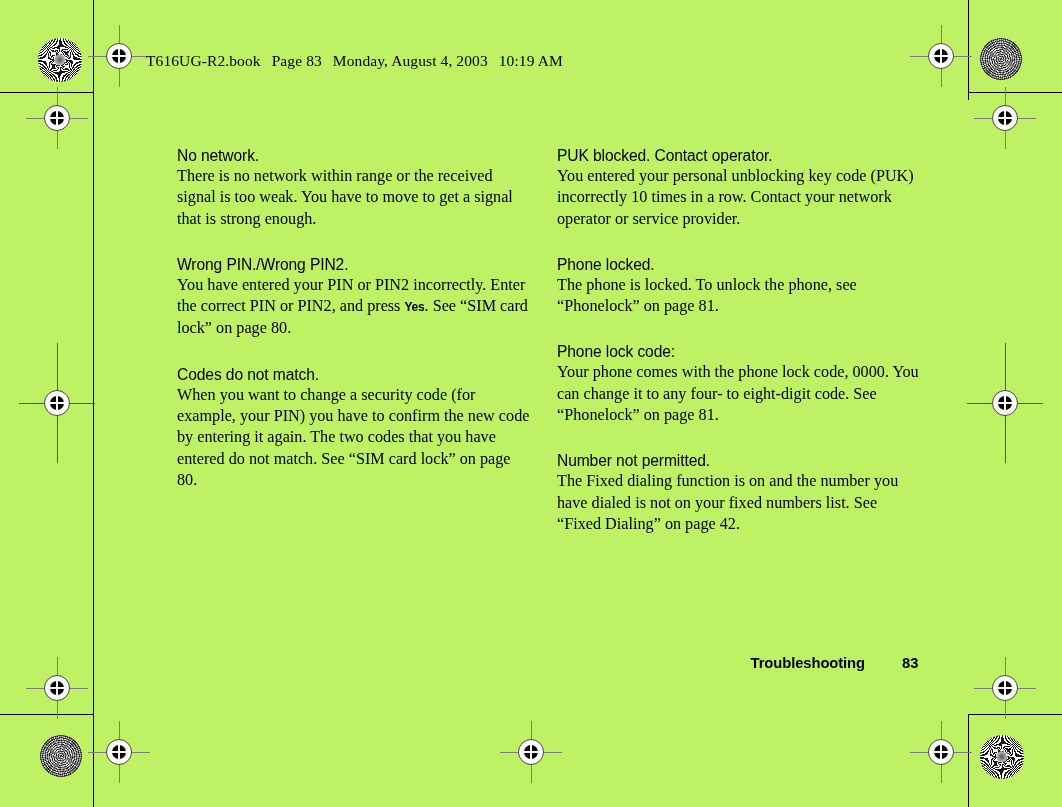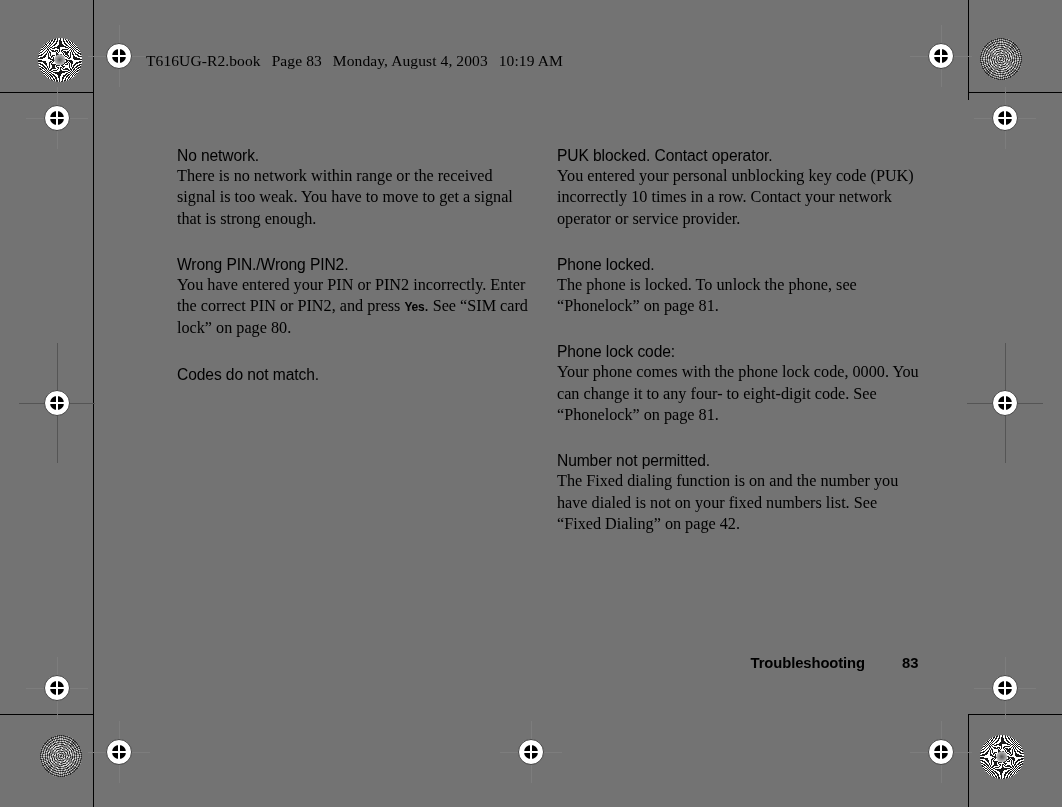--- a/index.html
+++ b/index.html
@@ -10,21 +10,21 @@
   }
   body {
     font-family: "Liberation Serif", serif;
     color: #000000;
   }
 
   #page {
     position: relative;
     width: 1062px;
     height: 807px;
-    background: #737373;
+    background: #bef264;
     overflow: hidden;
   }
 
   
   .rule-v {
     position: absolute;
     width: 1px;
     background: #000000;
   }
   .rule-h {
@@ -314,20 +314,21 @@
         <p>There is no network within range or the received signal is too weak. You have to move to get a signal that is strong enough.</p>
       </section>
 
       <section class="block">
         <h3>Wrong PIN./Wrong PIN2.</h3>
         <p><span>You have entered your PIN or PIN2 incorrectly. Enter the correct PIN or PIN2, and press </span><span class="kbd">Yes</span><span>. See “SIM card lock” on page 80.</span></p>
       </section>
 
       <section class="block">
         <h3>Codes do not match.</h3>
+        <p>When you want to change a security code (for example, your PIN) you have to confirm the new code by entering it again. The two codes that you have entered do not match. See “SIM card lock” on page 80.</p>
       </section>
 
 
     </div>
 
     <div class="column" id="col-right">
 
       <section class="block">
         <h3>PUK blocked. Contact operator.</h3>
         <p>You entered your personal unblocking key code (PUK) incorrectly 10 times in a row. Contact your network operator or service provider.</p>

